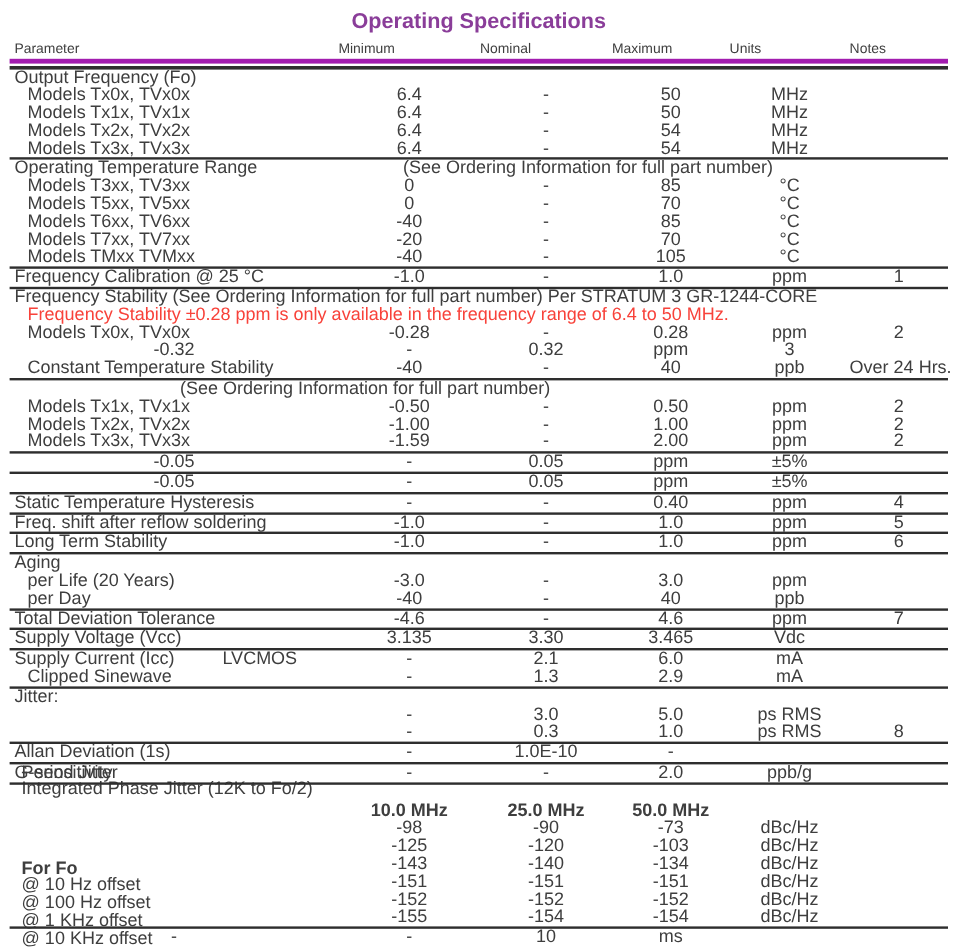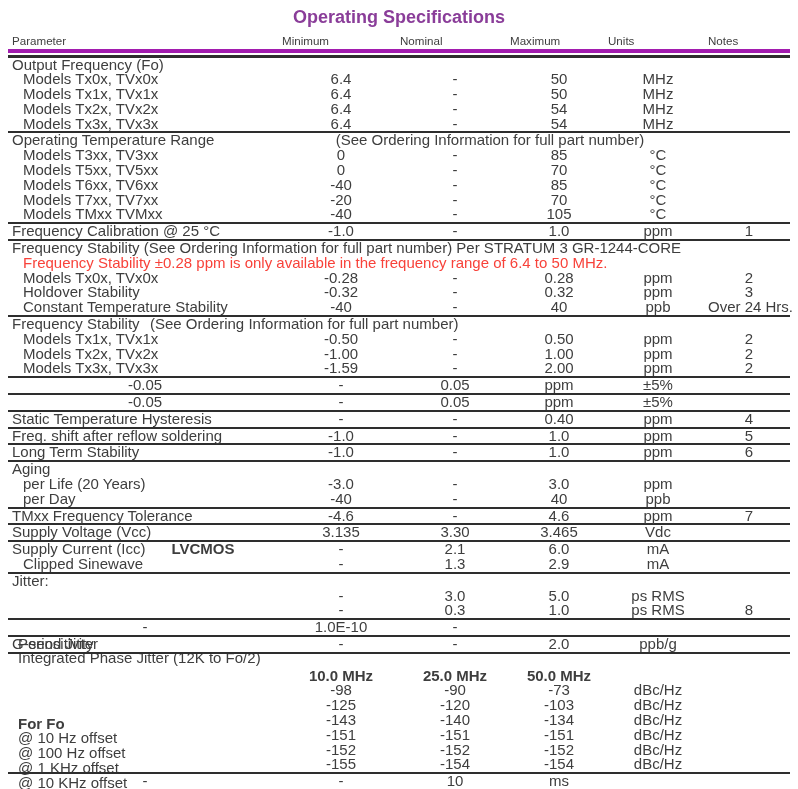--- a/index.html
+++ b/index.html
@@ -37,21 +37,21 @@
     position:relative;white-space:nowrap;
   }
   .row.rule{border-bottom:2px solid var(--rule-color);}
   .row.bold{font-weight:bold;}
   .row.red{color:var(--warning-color);}
   .cell{text-align:center;overflow:visible;}
   .cell.param{text-align:left;}
   .p0{padding-left:4px;}
   .p1{padding-left:10px;margin-top:48px;}
   .p2{padding-left:15px;}
-  .label2{margin-left:26px;font-weight:bold;}
+  .label2{margin-left:40px;}
   .span-note{position:absolute;top:0;height:14.8px;line-height:14.9px;}
   .span-left{left:142px;}
   .span-center{left:292px;width:380px;text-align:center;}
 </style>
 </head>
 <body>
 
 <div class="page-title">Operating Specifications</div>
 
 <div class="spec-table">
@@ -175,37 +175,35 @@
       </div>
       <div class="row">
         <div class="cell param p2">Models Tx0x, TVx0x</div>
         <div class="cell">-0.28</div>
         <div class="cell">-</div>
         <div class="cell">0.28</div>
         <div class="cell">ppm</div>
         <div class="cell">2</div>
       </div>
       <div class="row">
-        <div class="cell param p2">Holdover Stability</div>
         <div class="cell">-0.32</div>
         <div class="cell">-</div>
         <div class="cell">0.32</div>
         <div class="cell">ppm</div>
         <div class="cell">3</div>
       </div>
       <div class="row rule">
         <div class="cell param p2">Constant Temperature Stability</div>
         <div class="cell">-40</div>
         <div class="cell">-</div>
         <div class="cell">40</div>
         <div class="cell">ppb</div>
         <div class="cell">Over 24 Hrs.</div>
       </div>
       <div class="row">
-        <div class="cell param p0">Frequency Stability</div>
         <div class="span-note span-left">(See Ordering Information for full part number)</div>
       </div>
       <div class="row">
         <div class="cell param p2">Models Tx1x, TVx1x</div>
         <div class="cell">-0.50</div>
         <div class="cell">-</div>
         <div class="cell">0.50</div>
         <div class="cell">ppm</div>
         <div class="cell">2</div>
       </div>
@@ -281,21 +279,21 @@
       </div>
       <div class="row rule">
         <div class="cell param p2">per Day</div>
         <div class="cell">-40</div>
         <div class="cell">-</div>
         <div class="cell">40</div>
         <div class="cell">ppb</div>
         <div class="cell"></div>
       </div>
       <div class="row rule">
-        <div class="cell param p0">TMxx Frequency Tolerance</div>
+        <div class="cell param p0">Total Deviation Tolerance</div>
         <div class="cell">-4.6</div>
         <div class="cell">-</div>
         <div class="cell">4.6</div>
         <div class="cell">ppm</div>
         <div class="cell">7</div>
       </div>
       <div class="row rule">
         <div class="cell param p0">Supply Voltage (Vcc)</div>
         <div class="cell">3.135</div>
         <div class="cell">3.30</div>
@@ -337,20 +335,21 @@
       </div>
       <div class="row rule">
         <div class="cell param p1">Integrated Phase Jitter (12K to Fo/2)</div>
         <div class="cell">-</div>
         <div class="cell">0.3</div>
         <div class="cell">1.0</div>
         <div class="cell">ps RMS</div>
         <div class="cell">8</div>
       </div>
       <div class="row rule">
+        <div class="cell param p0">Allan Deviation (1s)</div>
         <div class="cell">-</div>
         <div class="cell">1.0E-10</div>
         <div class="cell">-</div>
         <div class="cell"></div>
         <div class="cell"></div>
       </div>
       <div class="row rule">
         <div class="cell param p0">G-sensitivity</div>
         <div class="cell">-</div>
         <div class="cell">-</div>

